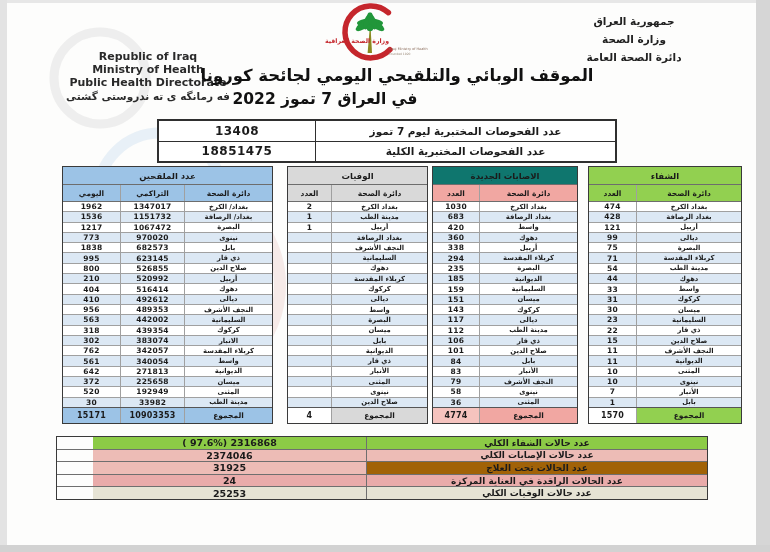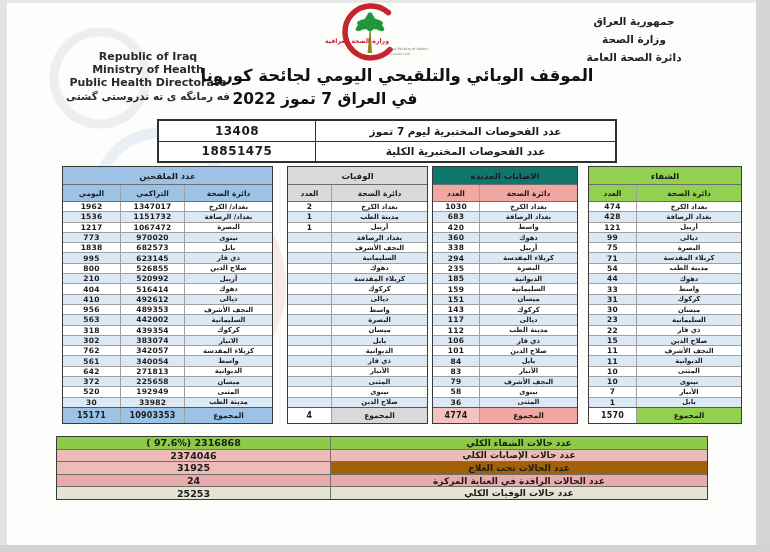--- a/index.html
+++ b/index.html
@@ -70,21 +70,21 @@
   #tbl-deaths .c0{width:43px;}
   #tbl-infections .c0{width:46px;}
   #tbl-recovery .c0{width:47px;}
 
   
   .summary{position:absolute;left:56px;top:436px;width:652px;height:64px;
     border:1.5px solid #3a3a3a;display:flex;flex-direction:column;box-sizing:border-box;}
   .s-row{flex:1;display:flex;border-top:1px solid #6f6f6f;}
   .s-row:first-child{border-top:none;}
   .s-val{width:274px;border-right:1px solid #6f6f6f;display:flex;align-items:center;
-    justify-content:center;font-weight:bold;font-size:9.5px;direction:ltr;box-sizing:border-box;}
+    justify-content:center;font-weight:bold;font-size:9.5px;direction:ltr;box-sizing:border-box;margin-left:36px;}
   .s-lab{flex:1;display:flex;align-items:center;justify-content:center;direction:rtl;
     font-weight:bold;font-size:9px;}
 </style>
 </head>
 <body>
 
 <svg class="watermark" width="770" height="552">
   <circle cx="100" cy="78" r="46" fill="none" stroke="#e2e2e2" stroke-width="9" opacity="0.55"></circle>
   <circle cx="160" cy="195" r="62" fill="none" stroke="#d4e4f2" stroke-width="11" opacity="0.5"></circle>
   <circle cx="175" cy="285" r="105" fill="none" stroke="#edd3d0" stroke-width="12" opacity="0.45"></circle>

